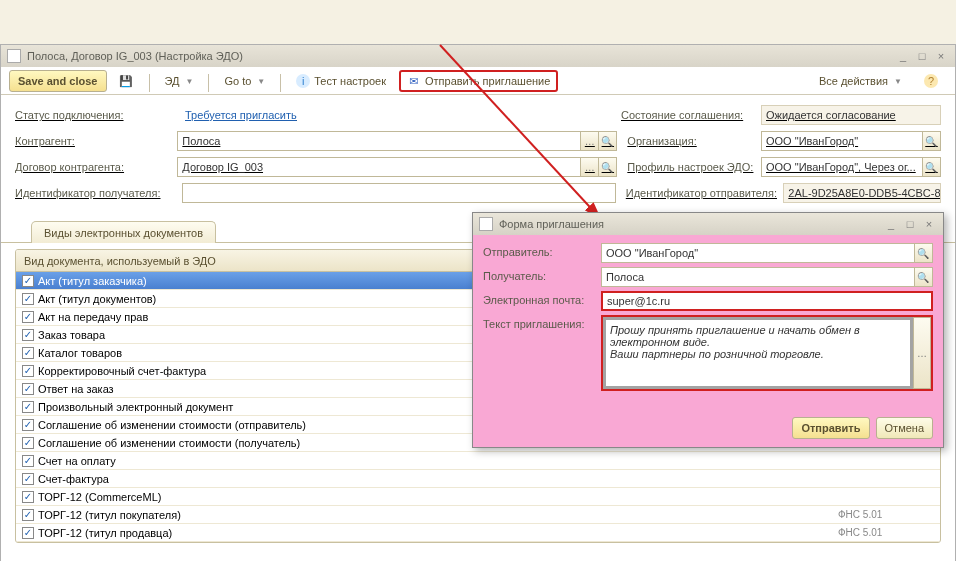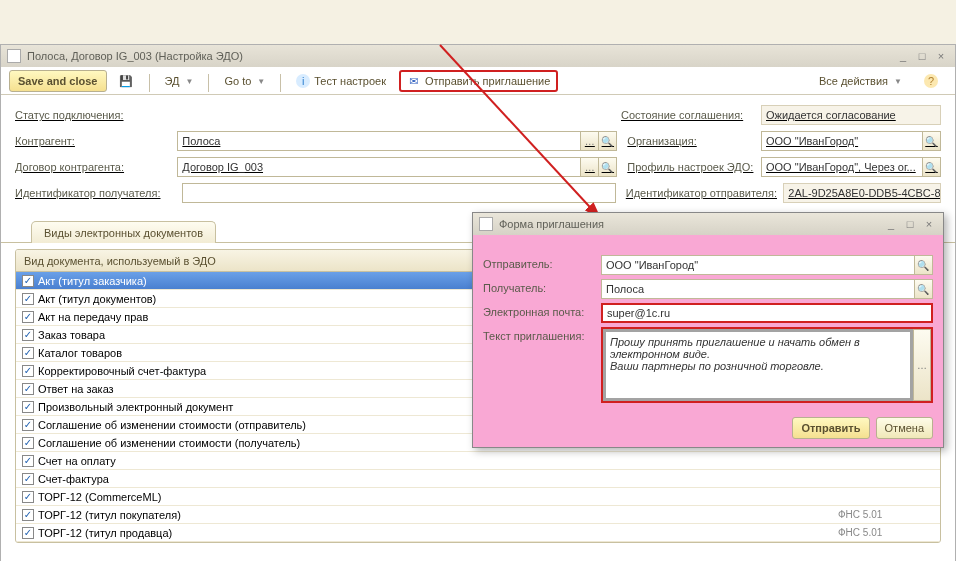--- a/index.html
+++ b/index.html
@@ -51,21 +51,21 @@
 .bottom-row { position: absolute; bottom: 10px; left: 14px; right: 14px; display: flex; align-items: center; gap: 8px; }
 .bottom-row .input { flex: 1; }
 
 
 .red-box { border: 2px solid #d02020 !important; padding: 1px 6px; }
 .arrow-svg { position: absolute; top: 40px; left: 430px; pointer-events: none; z-index: 5; }
 
 
 .modal { position: absolute; top: 212px; left: 472px; width: 472px; height: 236px; background: #f9a8d4; border: 1px solid #888; box-shadow: 3px 3px 8px rgba(0,0,0,0.3); z-index: 10; }
 .modal .titlebar { background: linear-gradient(#eae6da,#d6d2c6); }
-.modal-body { padding: 20px 10px; }
+.modal-body { padding: 8px 10px; }
 .mrow { display: flex; align-items: flex-start; margin-bottom: 4px; }
 .mrow .mlabel { width: 118px; padding-top: 3px; color: #5a5a4a; }
 .mrow .mval { flex: 1; display: flex; }
 .mrow .input { flex: 1; }
 .red-border { border: 2px solid #d02020 !important; }
 .textarea { height: 72px; border: 3px solid #a3a3a3; background: #fff; padding: 4px; white-space: pre-wrap; color: #333; flex: 1; font-style: italic; }
 .textwrap { border: 2px solid #d02020; display:flex; flex:1; }
 .modal-footer { position: absolute; bottom: 8px; right: 10px; display: flex; gap: 6px; }
 
 .ic { width: 14px; height: 14px; display: inline-flex; align-items: center; justify-content: center; font-size: 11px; }
@@ -119,20 +119,21 @@
         <span class="dd">▼</span>
       </div>
     <div class="btn flat">
         <span class="ic ic-help">?</span>
       </div>
   </div>
 
   <div class="form-area">
     <div class="form-row">
       <div class="label">Статус подключения:</div>
+      <div style="width:210px;" class="linklike">Требуется пригласить</div>
       <div class="col-gap"></div>
       <div style="flex:1"></div>
       <div class="label2" style="width:150px;text-align:left;">Состояние соглашения:</div>
       <div class="input ro" style="width:180px;">Ожидается согласование</div>
     </div>
     <div class="form-row">
       <div class="label">Контрагент:</div>
       <div class="input-wrap" style="width:440px;flex:none;">
         <div class="input" style="flex:1;">Полоса</div>
         <div class="mini-btn">…</div>

